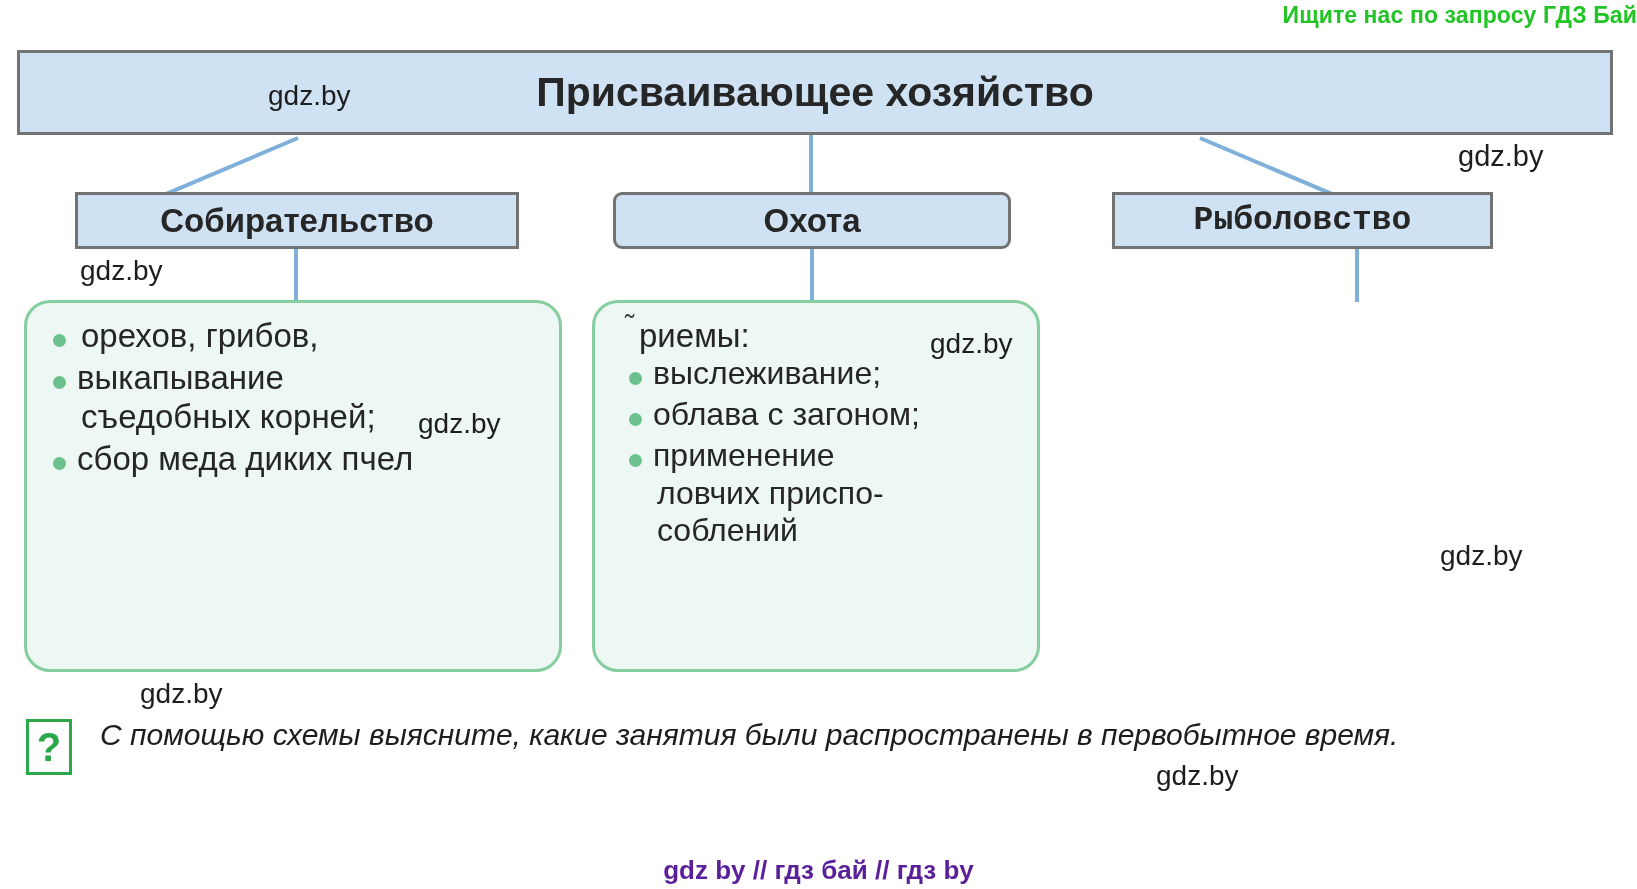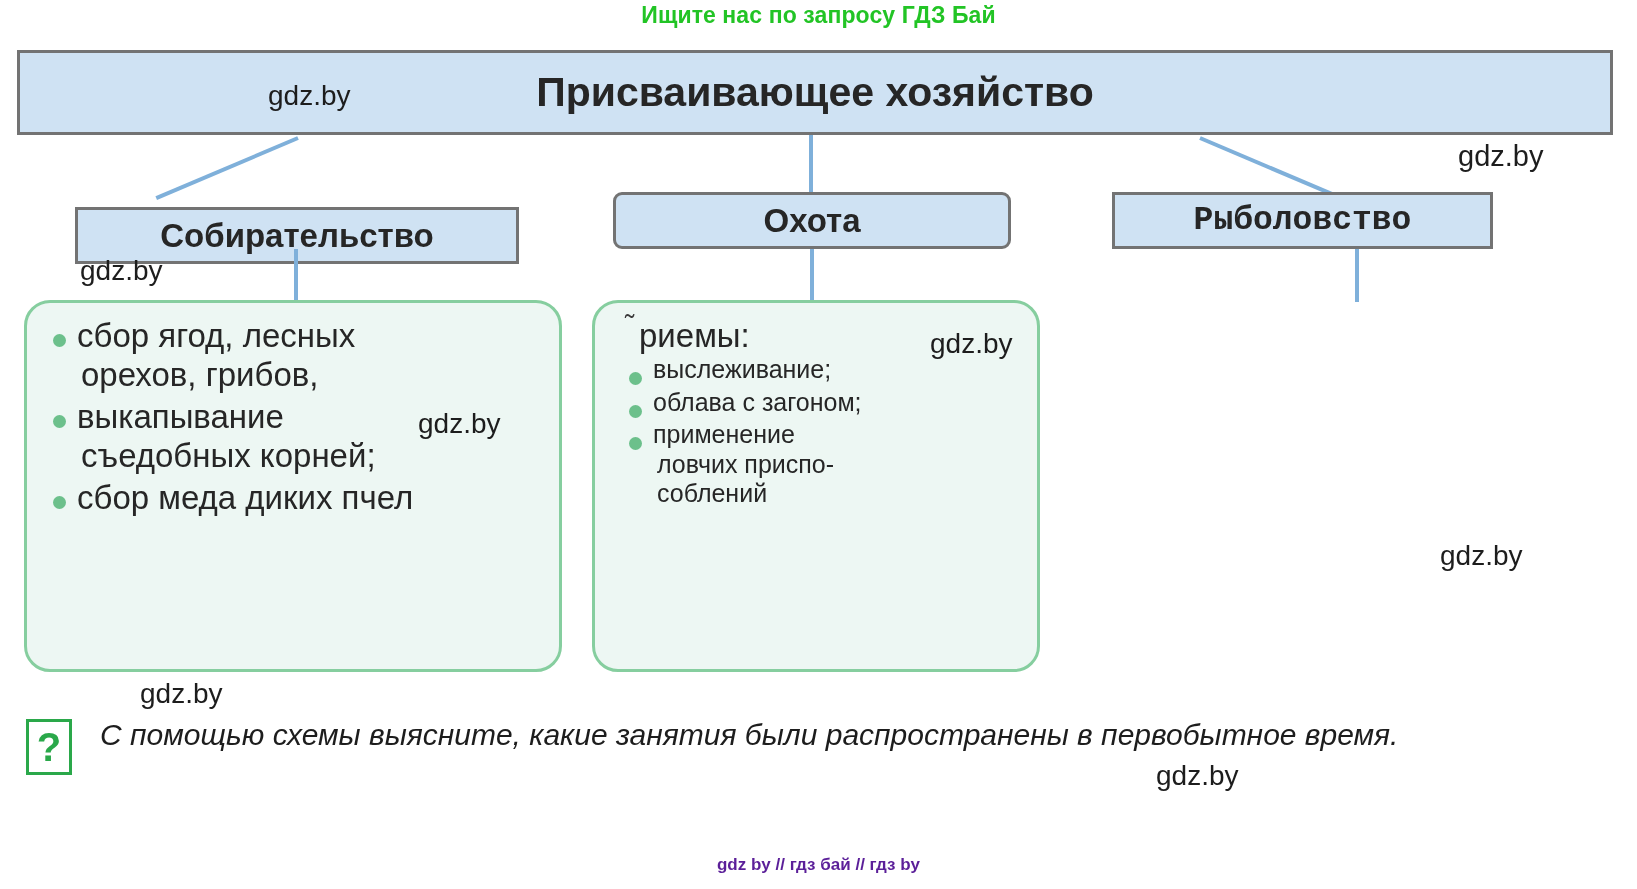--- a/index.html
+++ b/index.html
@@ -20,21 +20,21 @@
     position: absolute;
     inset: 0;
   }
 
   
   .promo {
     position: absolute;
     left: 0;
     top: 2px;
     width: 1637px;
-    text-align: center;
+    text-align: right;
     color: #22c425;
     font-size: 23px;
     font-weight: 700;
     letter-spacing: 0.1px;
     white-space: nowrap;
   }
 
   
   .blue-box {
     position: absolute;
@@ -52,21 +52,21 @@
   }
 
   #title-box {
     left: 17px;
     top: 50px;
     width: 1596px;
     height: 85px;
   }
   #title-box .label { font-size: 41px; }
 
-  #box-gather { left: 75px;  top: 192px; width: 444px; height: 57px; margin-top: 15px; }
+  #box-gather { left: 75px;  top: 192px; width: 444px; height: 57px; }
   #box-hunt   { left: 613px; top: 192px; width: 398px; height: 57px; border-radius: 9px; }
   #box-fish   { left: 1112px;top: 192px; width: 381px; height: 57px; font-family: Liberation Mono, monospace; }
   #box-gather .label, #box-hunt .label, #box-fish .label { font-size: 33px; }
 
   
   .conn {
     position: absolute;
     background: #7fb0da;
   }
   .conn-v { width: 4px; }
@@ -128,21 +128,21 @@
   ul.bullets li::before {
     content: "";
     position: absolute;
     left: 12px;
     top: 17px;
     width: 13px;
     height: 13px;
     border-radius: 50%;
     background: #6cc08b;
   }
-  ul.bullets.sub li { padding-left: 44px; font-size: 25px; }
+  ul.bullets.sub li { padding-left: 44px; font-size: 32px; }
   ul.bullets.sub li::before { left: 20px; }
   ul.bullets li .cont { display: block; padding-left: 4px; }
 
   
   .wm {
     position: absolute;
     color: #1d1d1d;
     font-size: 27px;
     white-space: nowrap;
     pointer-events: none;
@@ -180,21 +180,21 @@
   }
 
   
   #footer {
     position: absolute;
     left: 0;
     top: 855px;
     width: 1637px;
     text-align: center;
     color: #5b1f99;
-    font-size: 17px;
+    font-size: 26px;
     font-weight: 600;
     white-space: nowrap;
   }
 </style>
 </head>
 <body>
 
 <div class="canvas">
 
   <div class="promo">Ищите нас по запросу ГДЗ Бай</div>
@@ -218,21 +218,20 @@
   </div>
 
   <div class="conn conn-v" style="left:294px; top:249px; height:53px;"></div>
   <div class="conn conn-v" style="left:810px; top:249px; height:53px;"></div>
   <div class="conn conn-v" style="left:1355px; top:249px; height:53px;"></div>
 
   <div class="green-panel" id="panel-gather">
     <div class="panel-inner">
       <ul class="bullets">
         <li>
-          <span>сбор ягод, лесных</span>
           <span class="cont">орехов, грибов,</span>
         </li>
         <li>
           <span>выкапывание</span>
           <span class="cont">съедобных корней;</span>
         </li>
         <li>
           <span>сбор меда диких пчел</span>
         </li>
       </ul>

